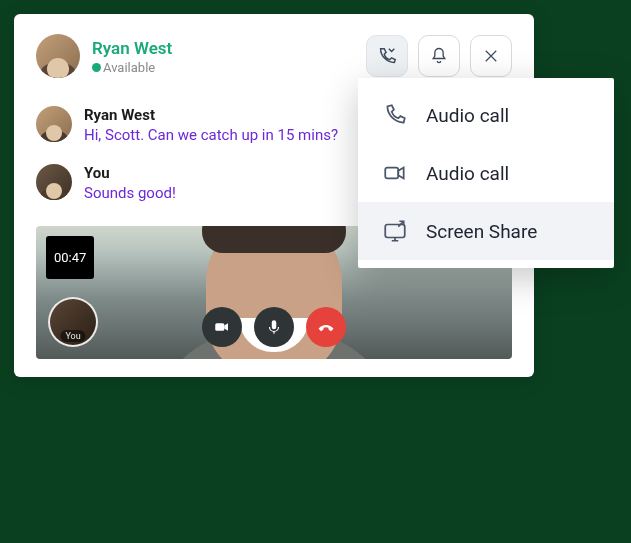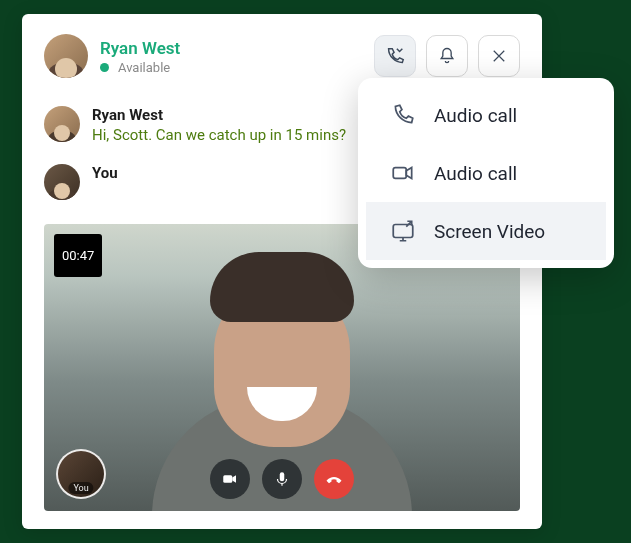--- a/index.html
+++ b/index.html
@@ -6,24 +6,24 @@
   body {
     font-family: -apple-system, BlinkMacSystemFont, "Segoe UI", Roboto, Arial, sans-serif;
     background: #0a4020;
     width: 631px;
     height: 543px;
     position: relative;
     overflow: hidden;
   }
   .panel {
     position: absolute;
-    left: 22px;
+    left: 14px;
     top: 14px;
     width: 520px;
-    height: 515px;
+    height: 363px;
     background: #fff;
     border-radius: 6px;
     box-shadow: 0 4px 20px rgba(0,0,0,0.15);
     display: flex;
     flex-direction: column;
   }
   .header {
     display: flex;
     align-items: center;
     padding: 20px 22px 14px 22px;
@@ -55,21 +55,21 @@
     background:#5a4438;
     border-radius:50% 50% 0 0;
     transform:translateX(-50%);
   }
   .user-info { display:flex; flex-direction:column; }
   .user-name {
     color: #1aaa7a;
     font-weight: 600;
     font-size: 17px;
   }
-  .status-row { display:flex; align-items:center; gap:9px; margin-top:2px; }
+  .status-row { display:flex; align-items:center; gap:2px; margin-top:2px; }
   .status-dot {
     width:9px; height:9px; border-radius:50%; background:#1aaa7a;
   }
   .status-text { font-size:13px; color:#8a8a8a; }
   .header-actions {
     margin-left:auto;
     display:flex;
     gap:10px;
   }
   .icon-btn {
@@ -99,21 +99,21 @@
     width:16px;height:16px;background:#e0c7a8;border-radius:50%;
     transform:translateX(-50%);
   }
   .avatar-sm::before {
     content:"";position:absolute;left:50%;bottom:-6px;
     width:28px;height:18px;background:#4a3a2e;border-radius:50% 50% 0 0;
     transform:translateX(-50%);
   }
   .msg-body { display:flex; flex-direction:column; }
   .msg-name { font-weight:700; font-size:15px; color:#1c1c1c; }
-  .msg-text { font-size:15px; color:#4d7c0f; margin-top:2px; }
+  .msg-text { font-size:15px; color:#6d28d9; margin-top:2px; }
   .video-area {
     margin: 4px 22px 18px 22px;
     position:relative;
     flex:1;
     border-radius:4px;
     overflow:hidden;
     background: linear-gradient(180deg,#cfd6cc 0%, #b9c5bf 18%, #7e8a88 55%, #525a58 100%);
   }
   .video-face {
     position:absolute; left:50%; top:46%;
@@ -184,23 +184,23 @@
   }
   .ctrl.dark { background:#2f3436; }
   .ctrl.red { background:#e4423a; }
   .ctrl svg { stroke:#fff; fill:#fff; }
   .dropdown {
     position:absolute;
     left:358px;
     top:78px;
     width:256px;
     background:#fff;
-    border-radius:14px;
+    border-radius:2px;
     box-shadow: 0 10px 36px rgba(0,0,0,0.22);
-    padding:8px 8px;
+    padding:8px 0;
     z-index:10;
   }
   .dd-item {
     display:flex;
     align-items:center;
     gap:18px;
     padding:16px 24px;
     font-size:19px;
     color:#1f2430;
     cursor:pointer;
@@ -248,20 +248,21 @@
       <div class="avatar-sm"></div>
       <div class="msg-body">
         <div class="msg-name">Ryan West</div>
         <div class="msg-text">Hi, Scott. Can we catch up in 15 mins?</div>
       </div>
     </div>
     <div class="msg">
       <div class="avatar-sm dark"></div>
       <div class="msg-body">
         <div class="msg-name">You</div>
+        <div class="msg-text">Sounds good!</div>
       </div>
     </div>
   </div>
 
   <div class="video-area">
     <div class="video-face">
       <div class="face-shirt"></div>
       <div class="face-head"></div>
       <div class="face-hair"></div>
       <div class="face-smile"></div>
@@ -307,15 +308,15 @@
       <path d="M15 10l5-3v10l-5-3z"></path>
     </svg>
     <span>Audio call</span>
   </div>
   <div class="dd-item hover">
     <svg viewBox="0 0 24 24">
       <rect x="3" y="6" width="18" height="12" rx="2"></rect>
       <path d="M9 21h6M12 18v3"></path>
       <path d="M16 3h4v4M20 3l-5 5"></path>
     </svg>
-    <span>Screen Video</span>
+    <span>Screen Share</span>
   </div>
 </div>
 
 </body></html>

